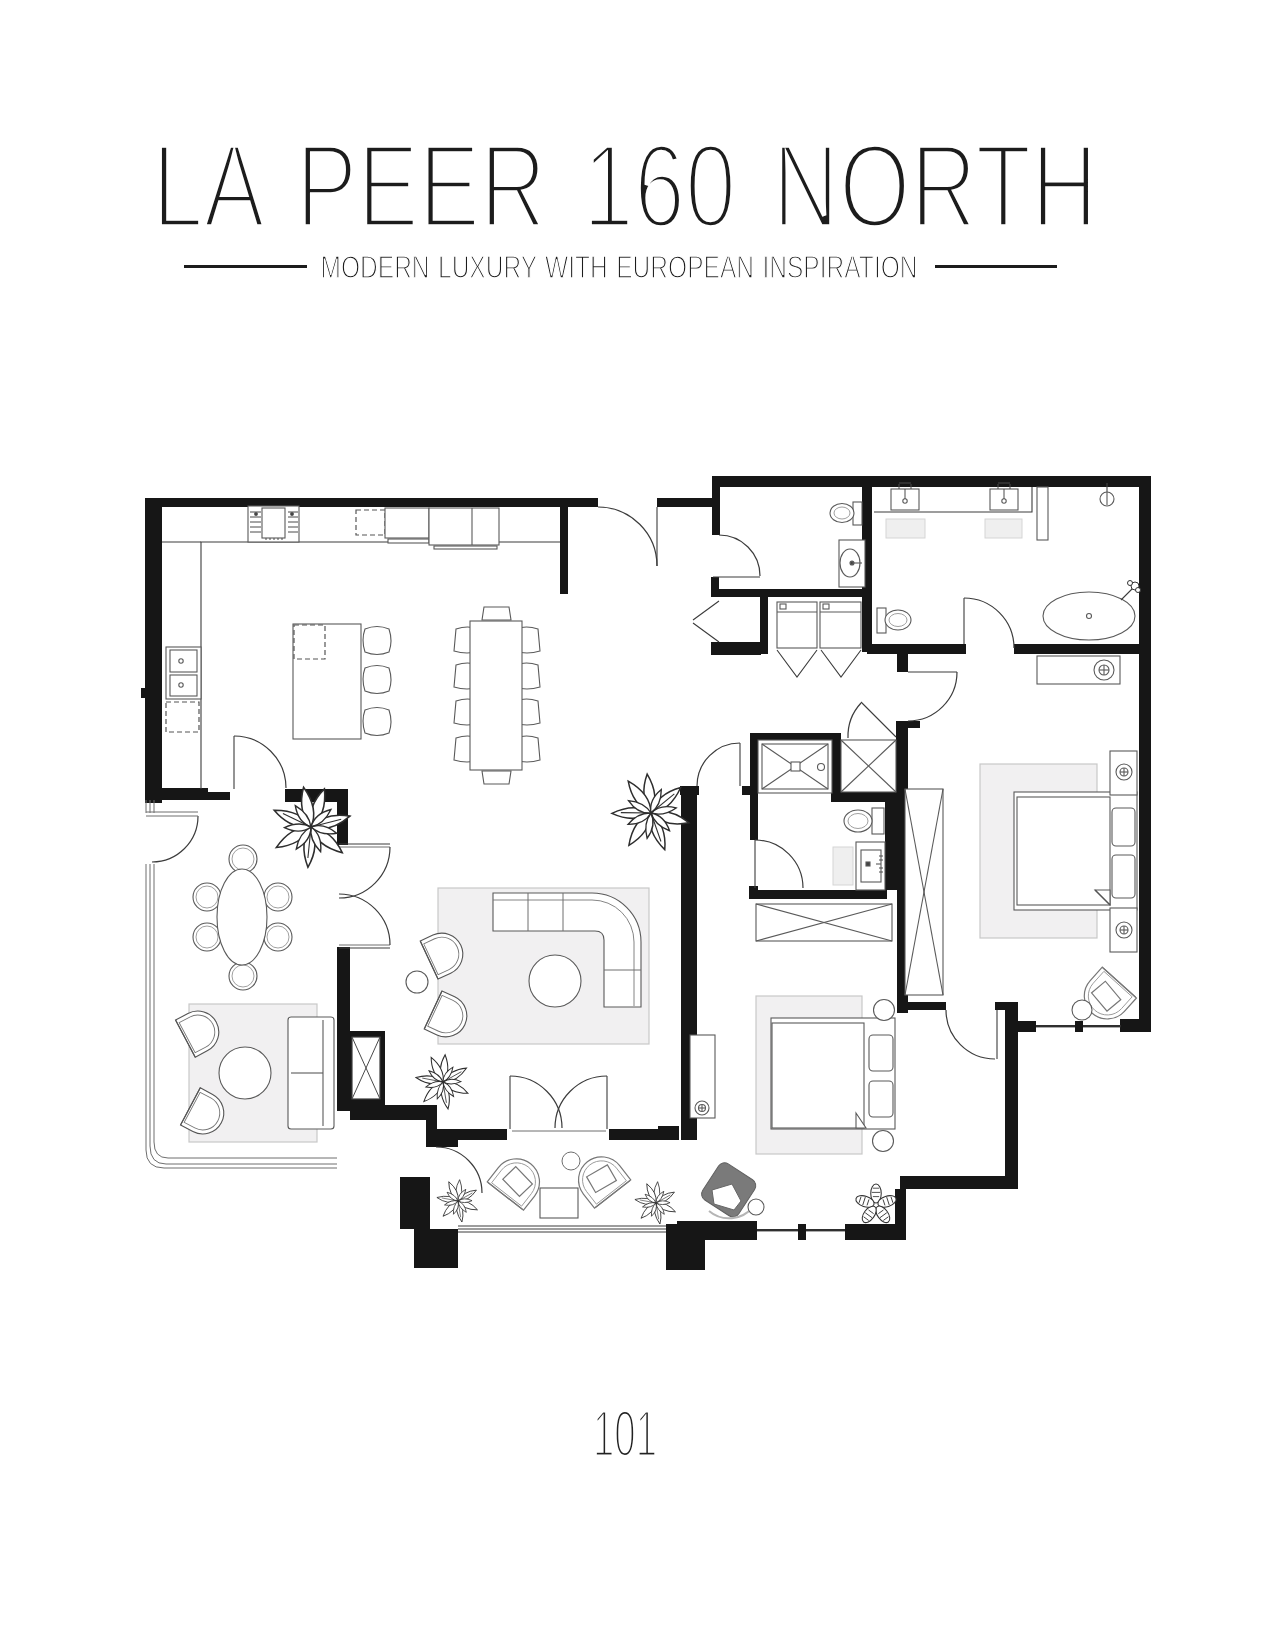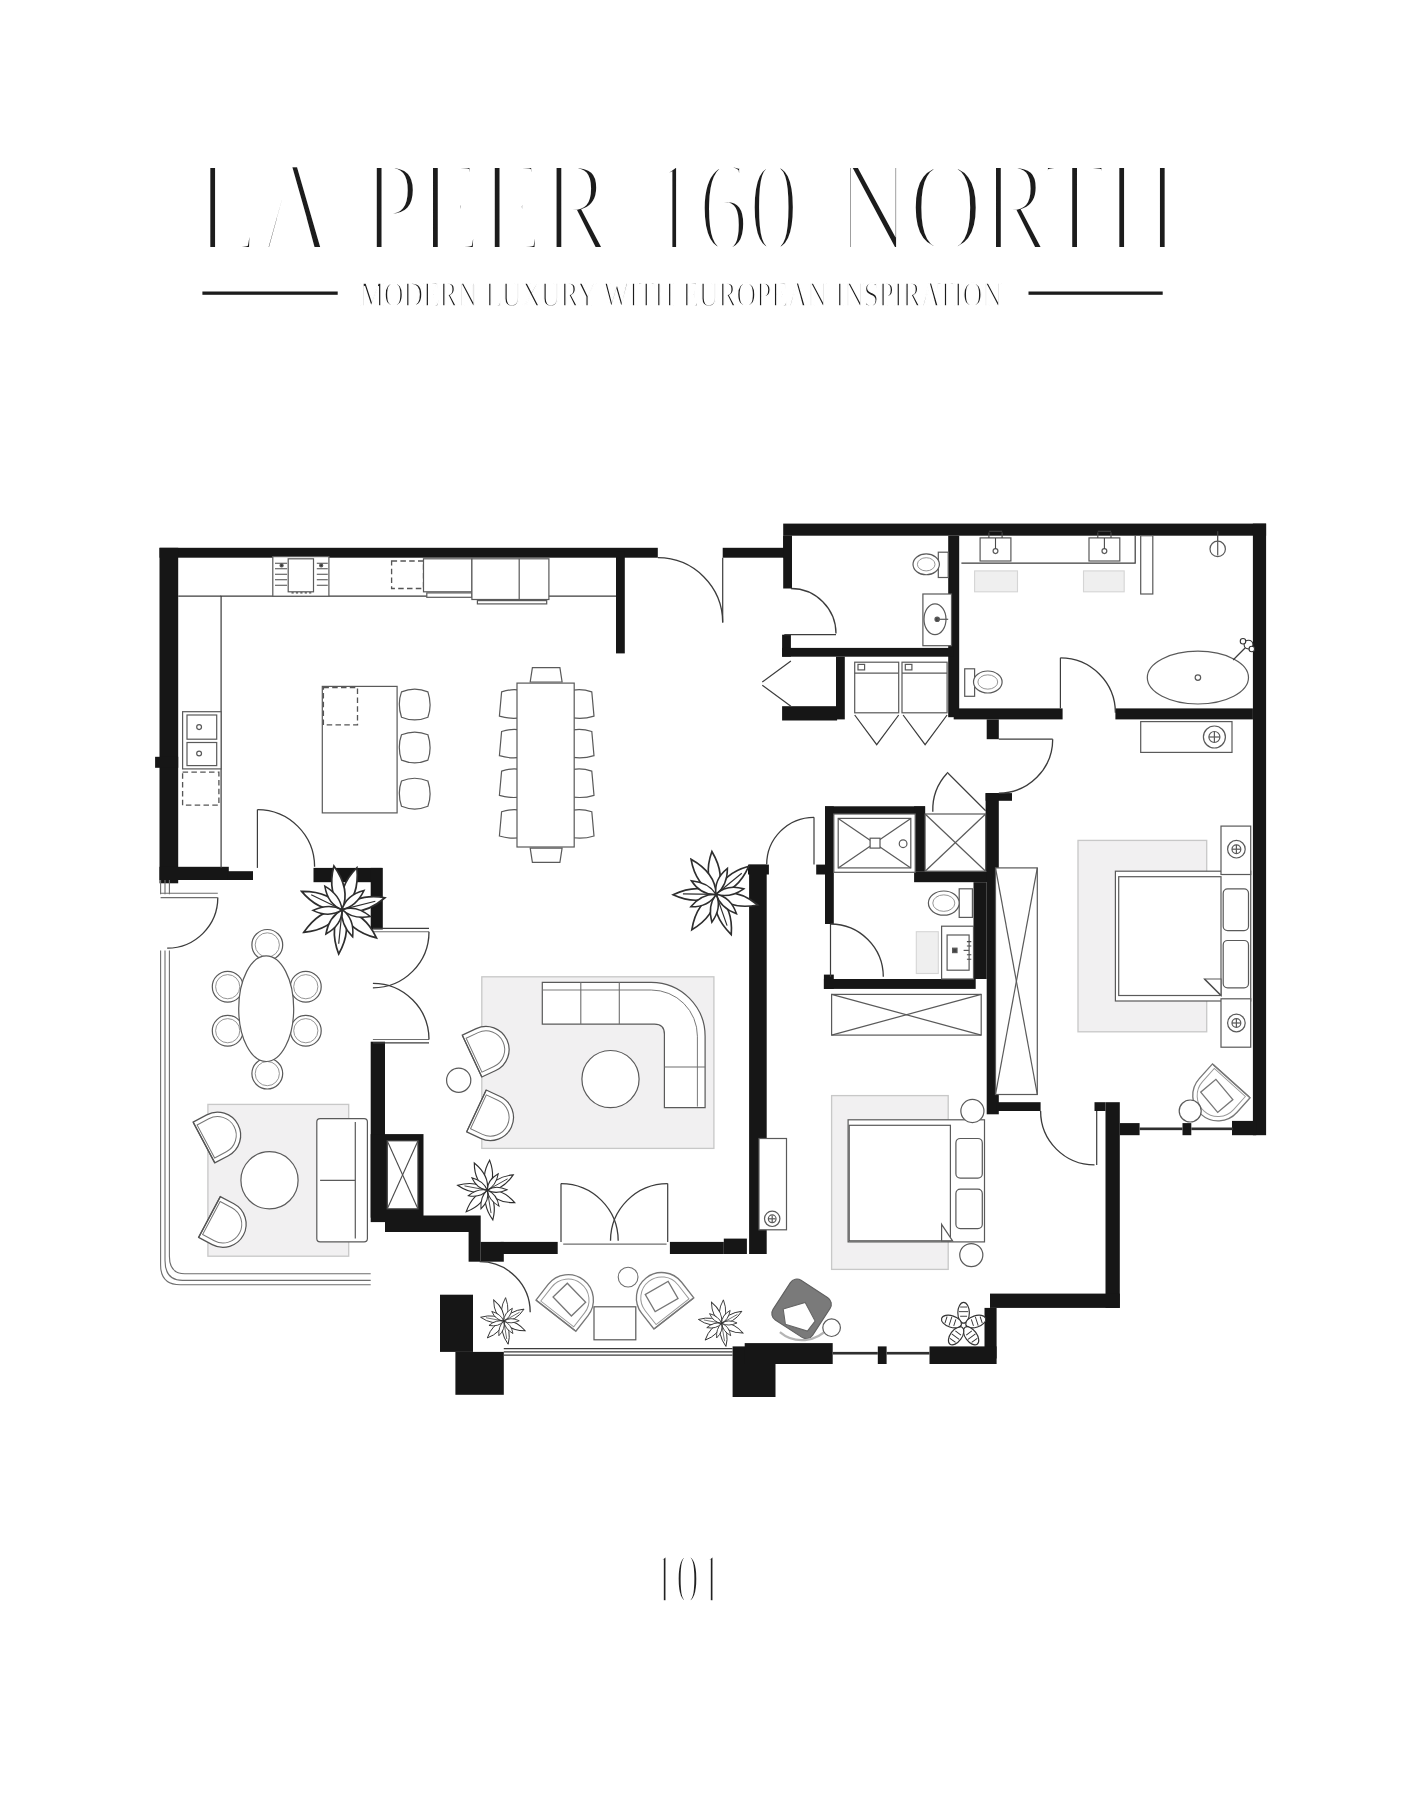--- a/index.html
+++ b/index.html
@@ -1,17 +1,17 @@
 <!DOCTYPE html>
 <html><head>
 <meta charset="utf-8">
 <style>
   html,body{margin:0;padding:0;background:#fff;}
   #page{position:relative;width:1275px;height:1650px;background:#fff;overflow:hidden;
-        font-family:Liberation Serif, serif;}
+        font-family:Liberation Sans, sans-serif;}
   svg{position:absolute;left:0;top:0;}
   .w{fill:#161616;stroke:none;}
   .ln{fill:none;stroke:#3c3c3c;stroke-width:1.1;}
   .tn{fill:none;stroke:#6e6e6e;stroke-width:1;}
   .f{fill:#ffffff;stroke:#5a5a5a;stroke-width:1.1;}
   .rug{fill:#f1f0f1;stroke:#c8c8c8;stroke-width:1.2;}
   .mat{fill:#efefef;stroke:#d5d5d5;stroke-width:1;}
   .arc{fill:none;stroke:#3c3c3c;stroke-width:1.2;}
   .xl{fill:none;stroke:#4a4a4a;stroke-width:1;}
 </style>

